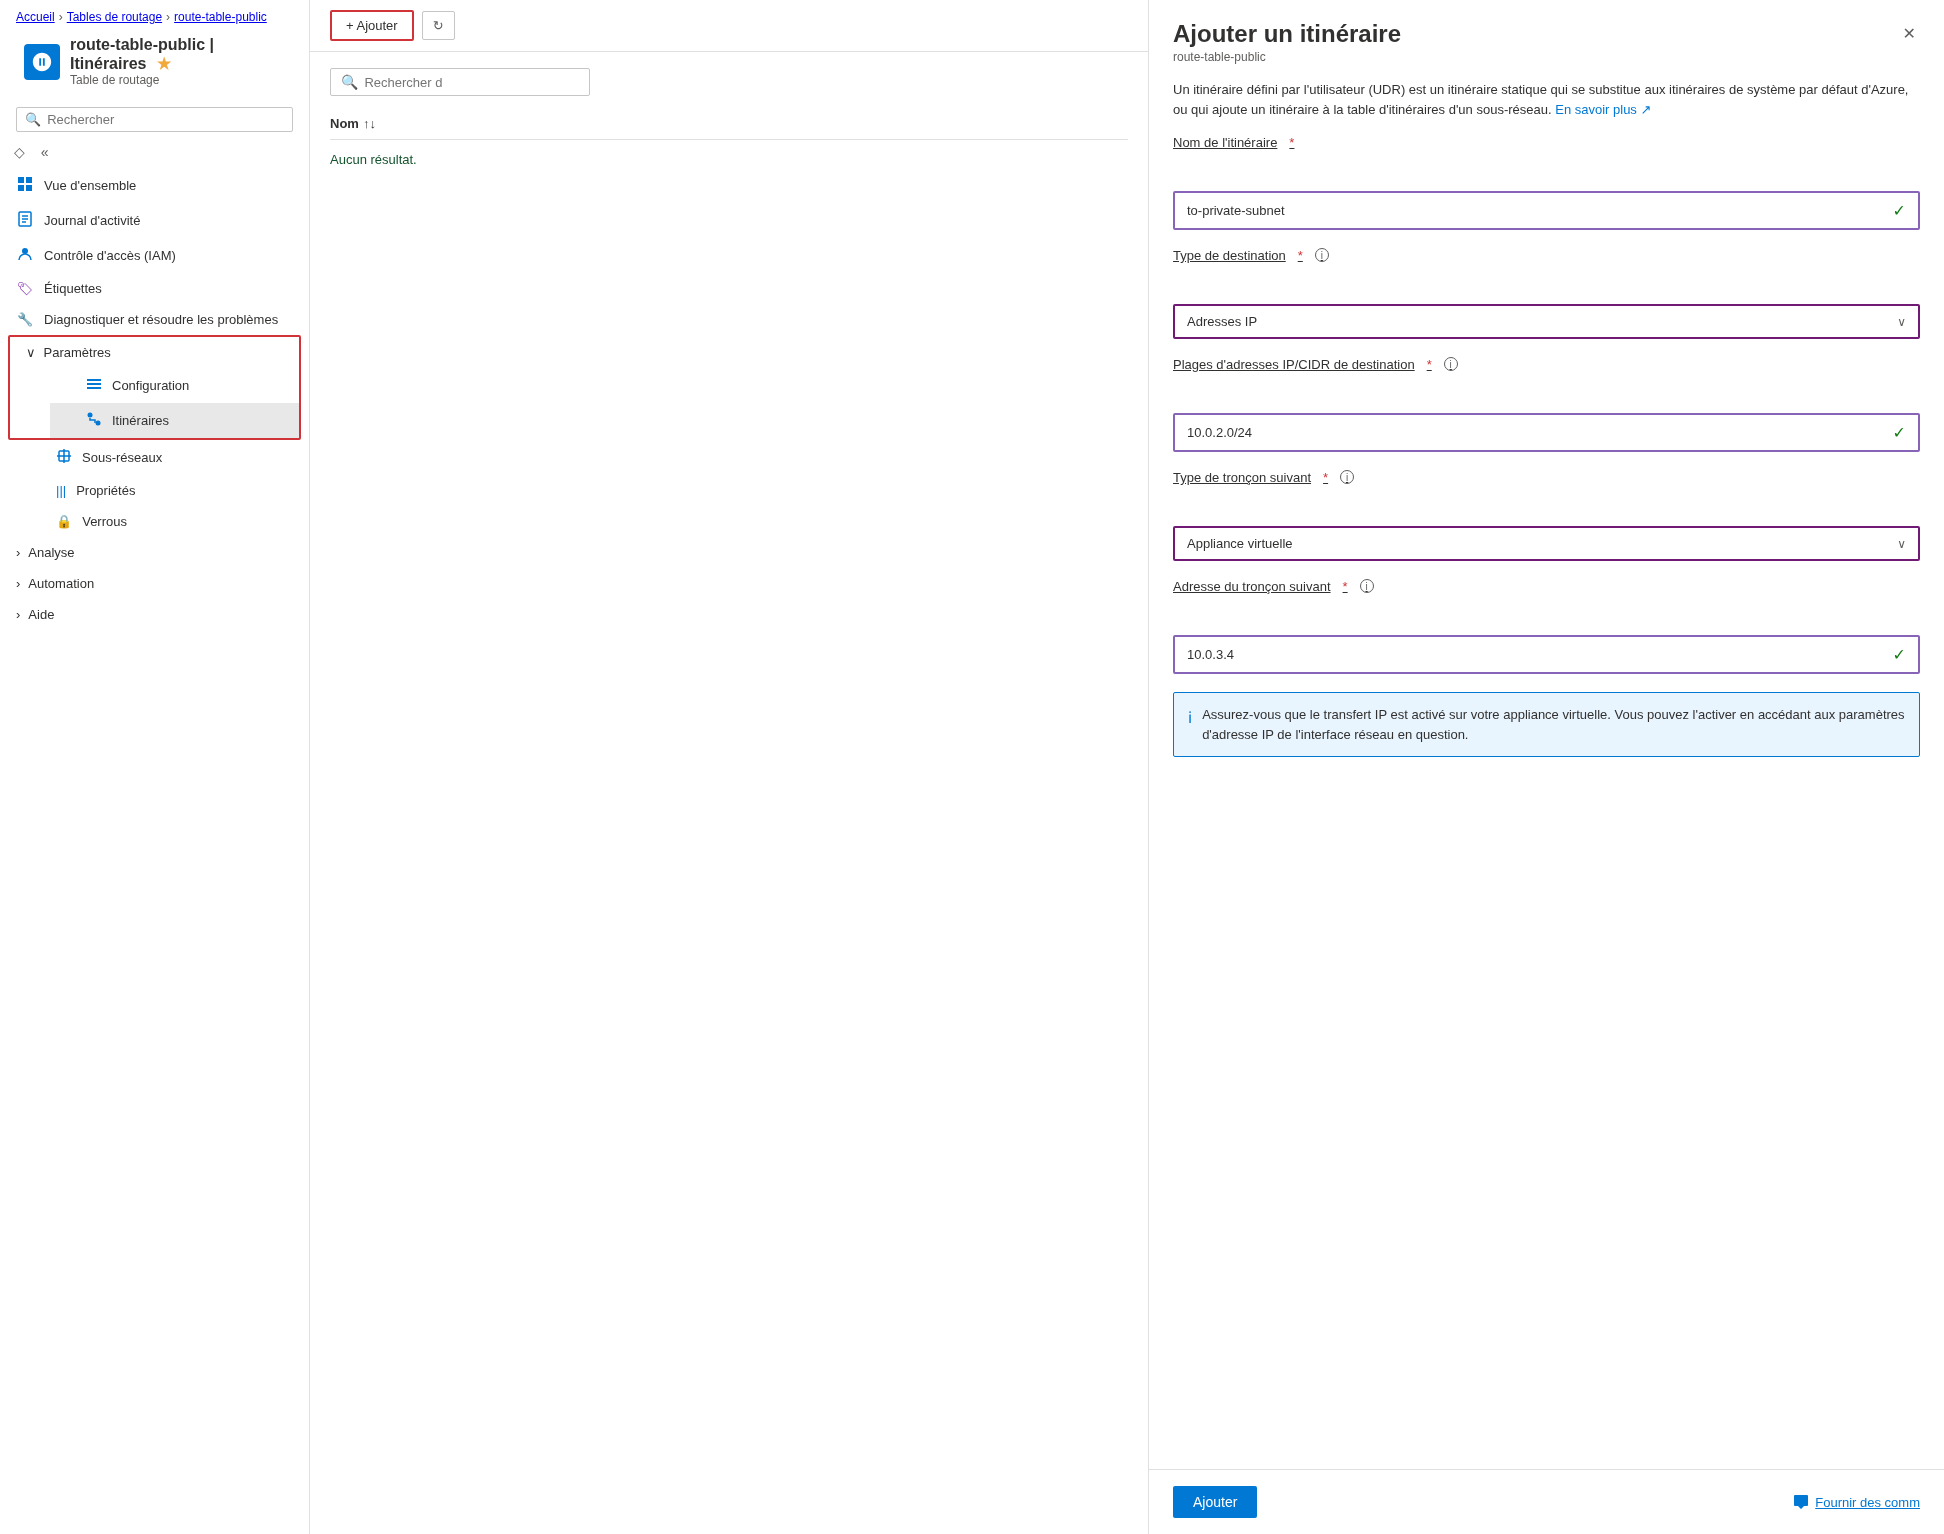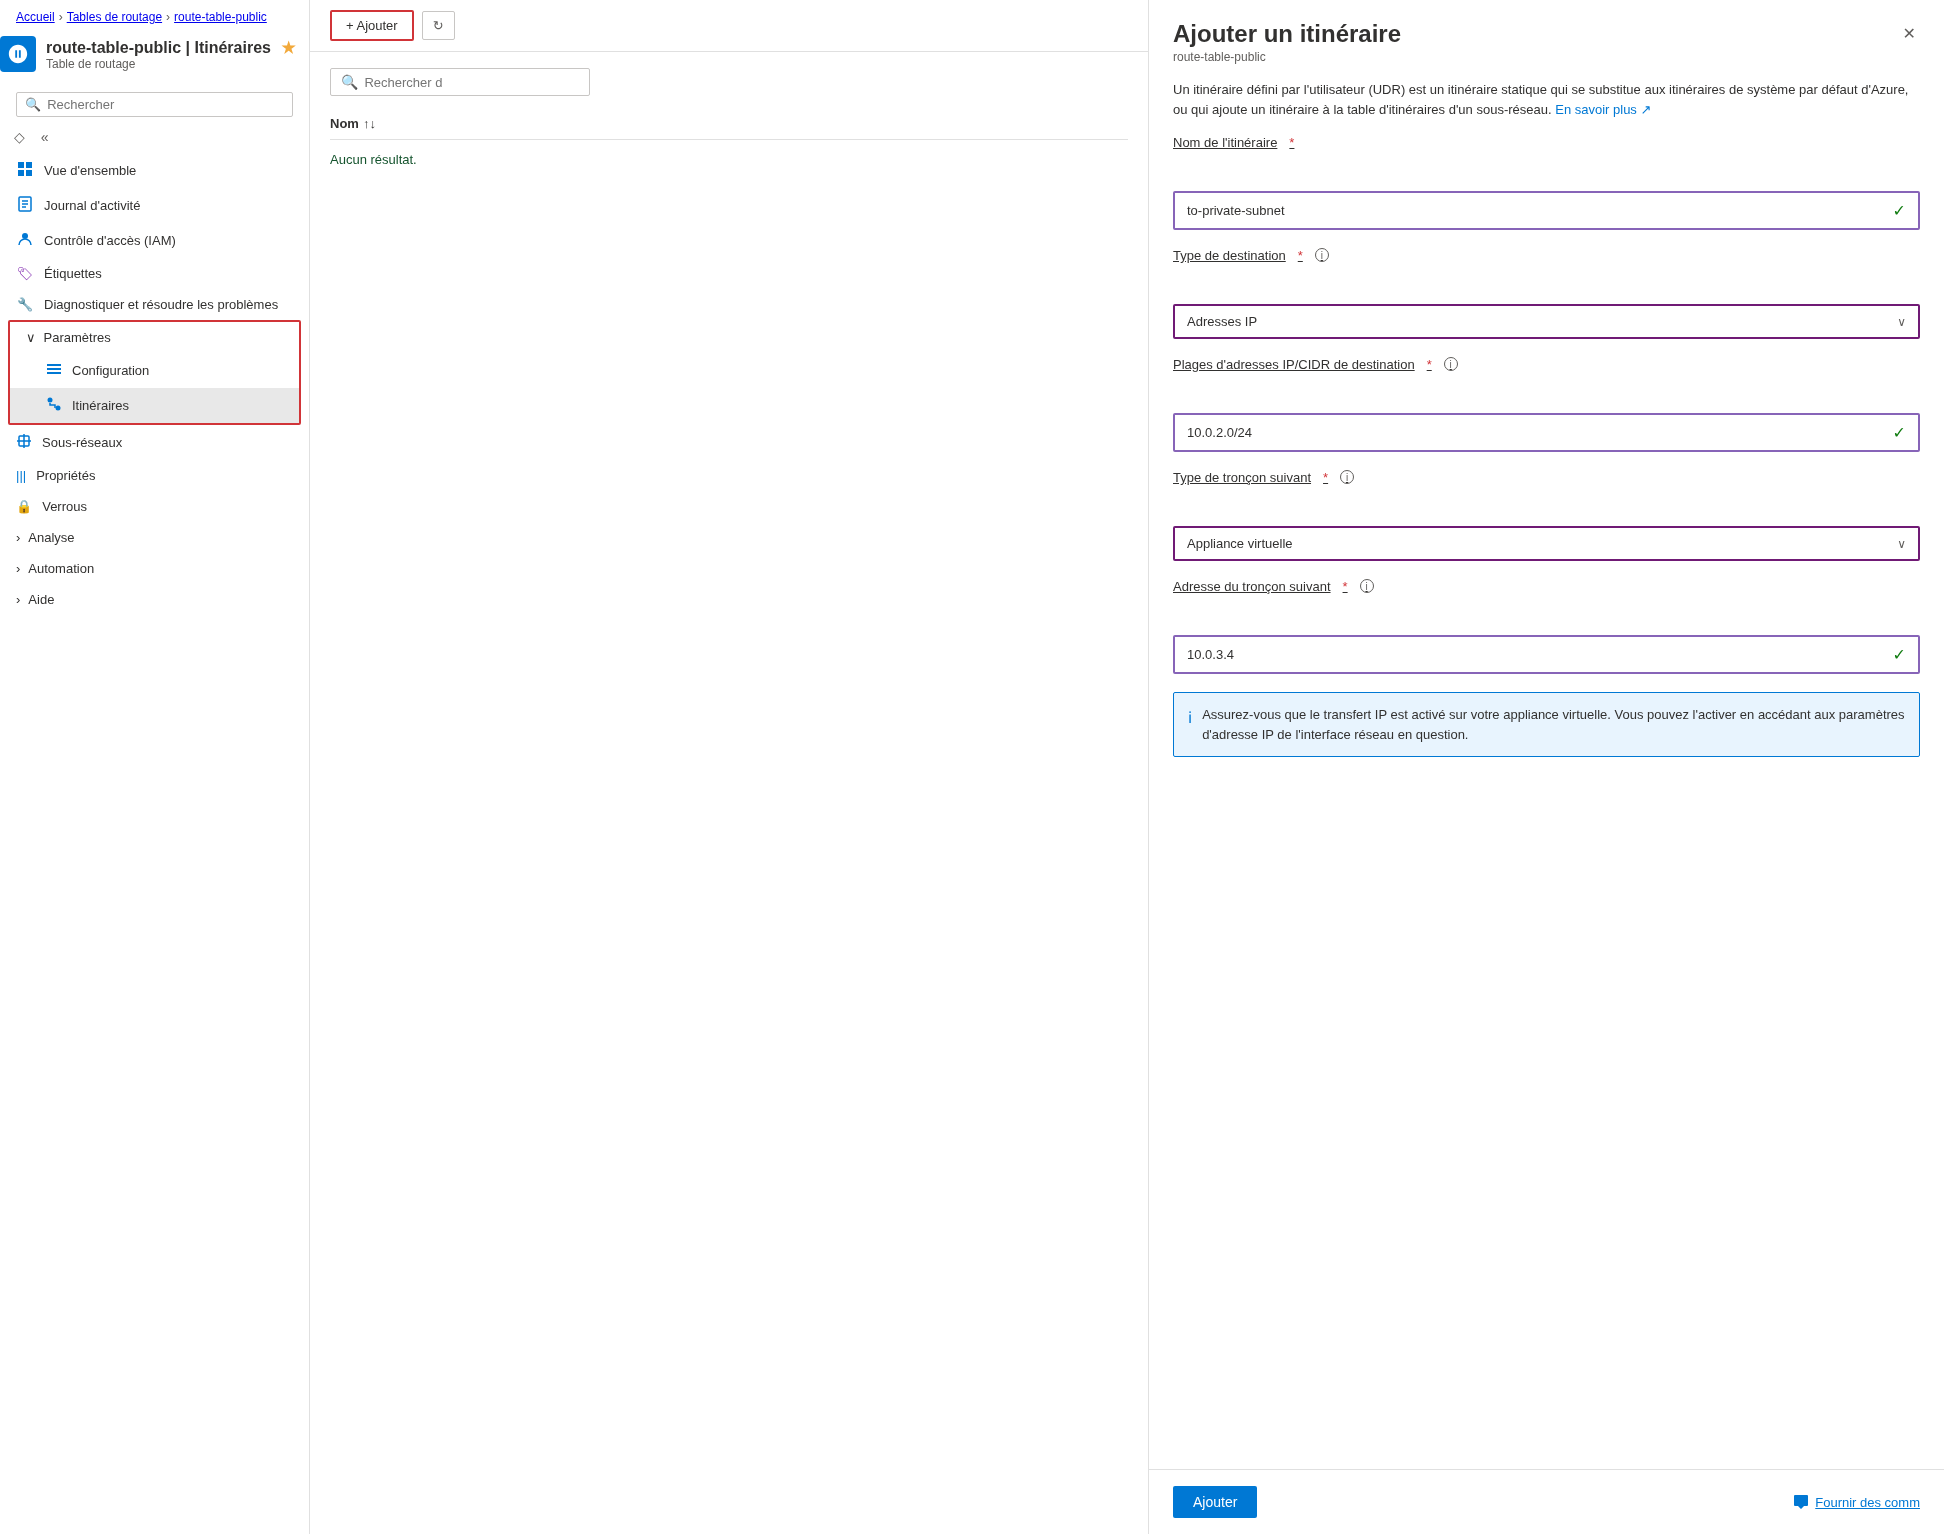--- a/index.html
+++ b/index.html
@@ -20,21 +20,21 @@
       padding: 10px 16px 6px;
       font-size: 12px;
       color: #0078d4;
       display: flex;
       gap: 4px;
       flex-wrap: wrap;
     }
     .breadcrumb span { color: #605e5c; }
 
     .resource-header {
-      padding: 6px 0 12px;
+      padding: 6px 24px 12px;
       display: flex;
       align-items: center;
       gap: 10px;
     }
     .resource-icon {
       width: 36px; height: 36px;
       background: #0078d4;
       border-radius: 4px;
       display: flex; align-items: center; justify-content: center;
       color: #fff; font-size: 18px;
@@ -78,21 +78,21 @@
     .nav-section-header {
       display: flex; align-items: center; gap: 8px;
       padding: 8px 16px;
       cursor: pointer; font-size: 13px; color: #323130;
       font-weight: 500;
     }
 
     .nav-sub-item {
       display: flex; align-items: center; gap: 10px;
       padding: 8px 16px 8px 36px;
-      cursor: pointer; color: #323130; font-size: 13px;
+      cursor: pointer; color: #323130; font-size: 13px; margin-left: 40px;
     }
     .nav-sub-item.active { background: #e8e8e8; }
 
     .section-box {
       border: 2px solid #d13438;
       margin: 0 8px;
       border-radius: 2px;
     }
 
     

